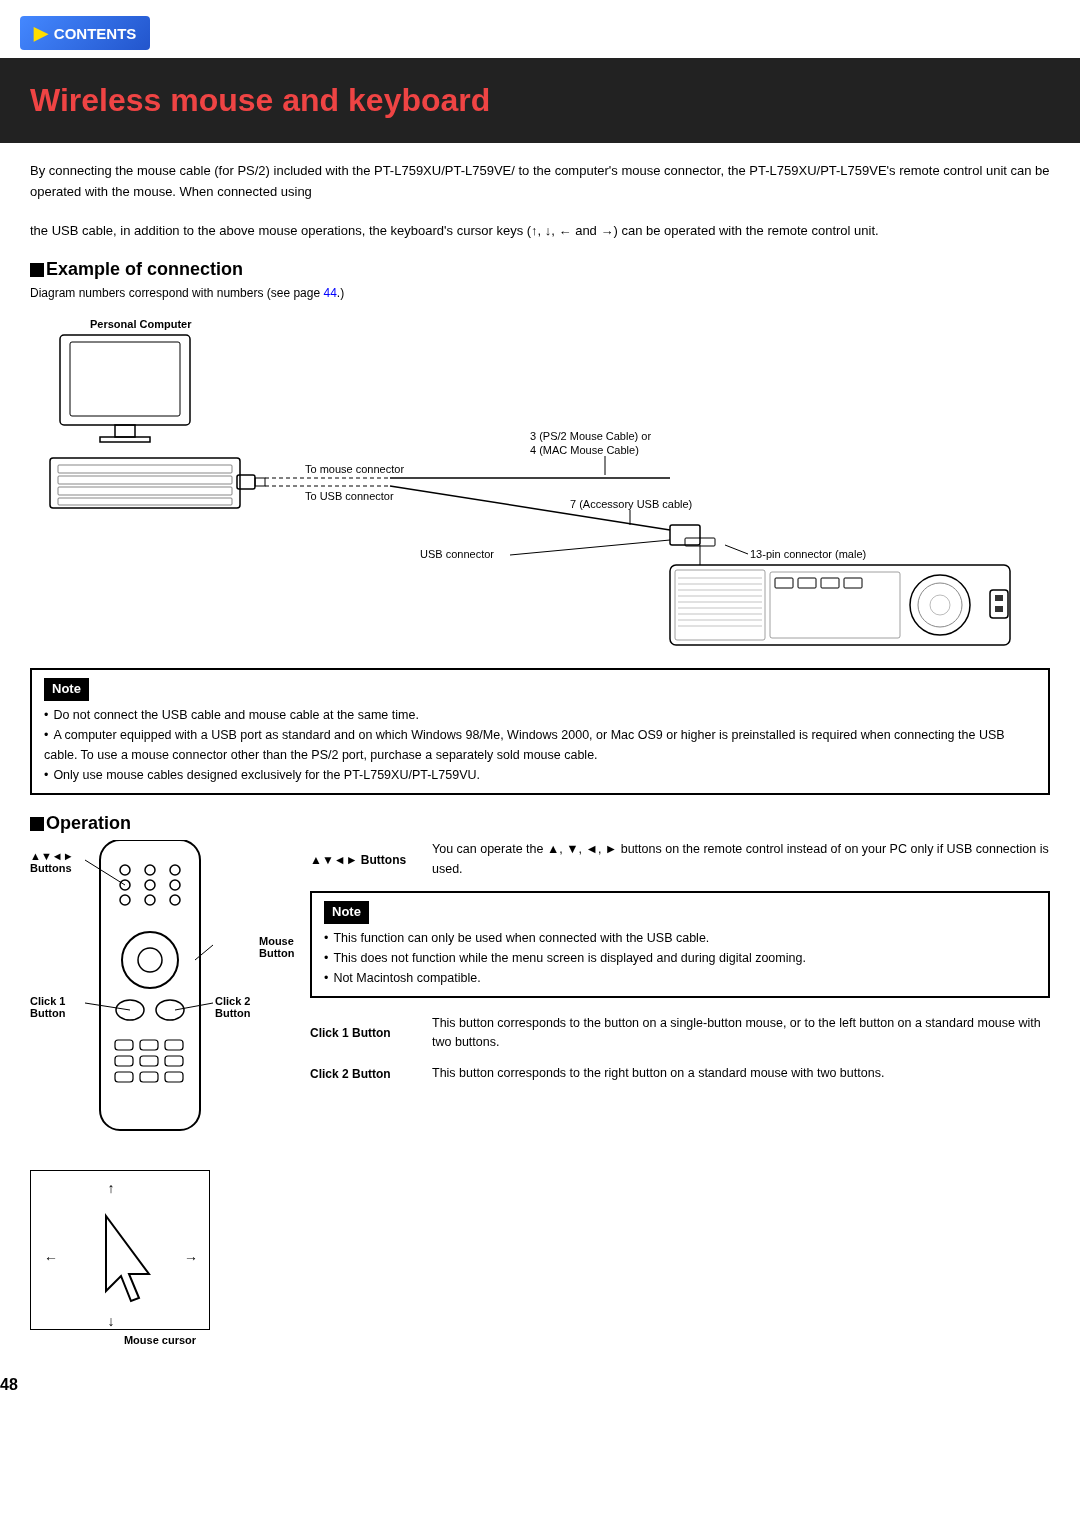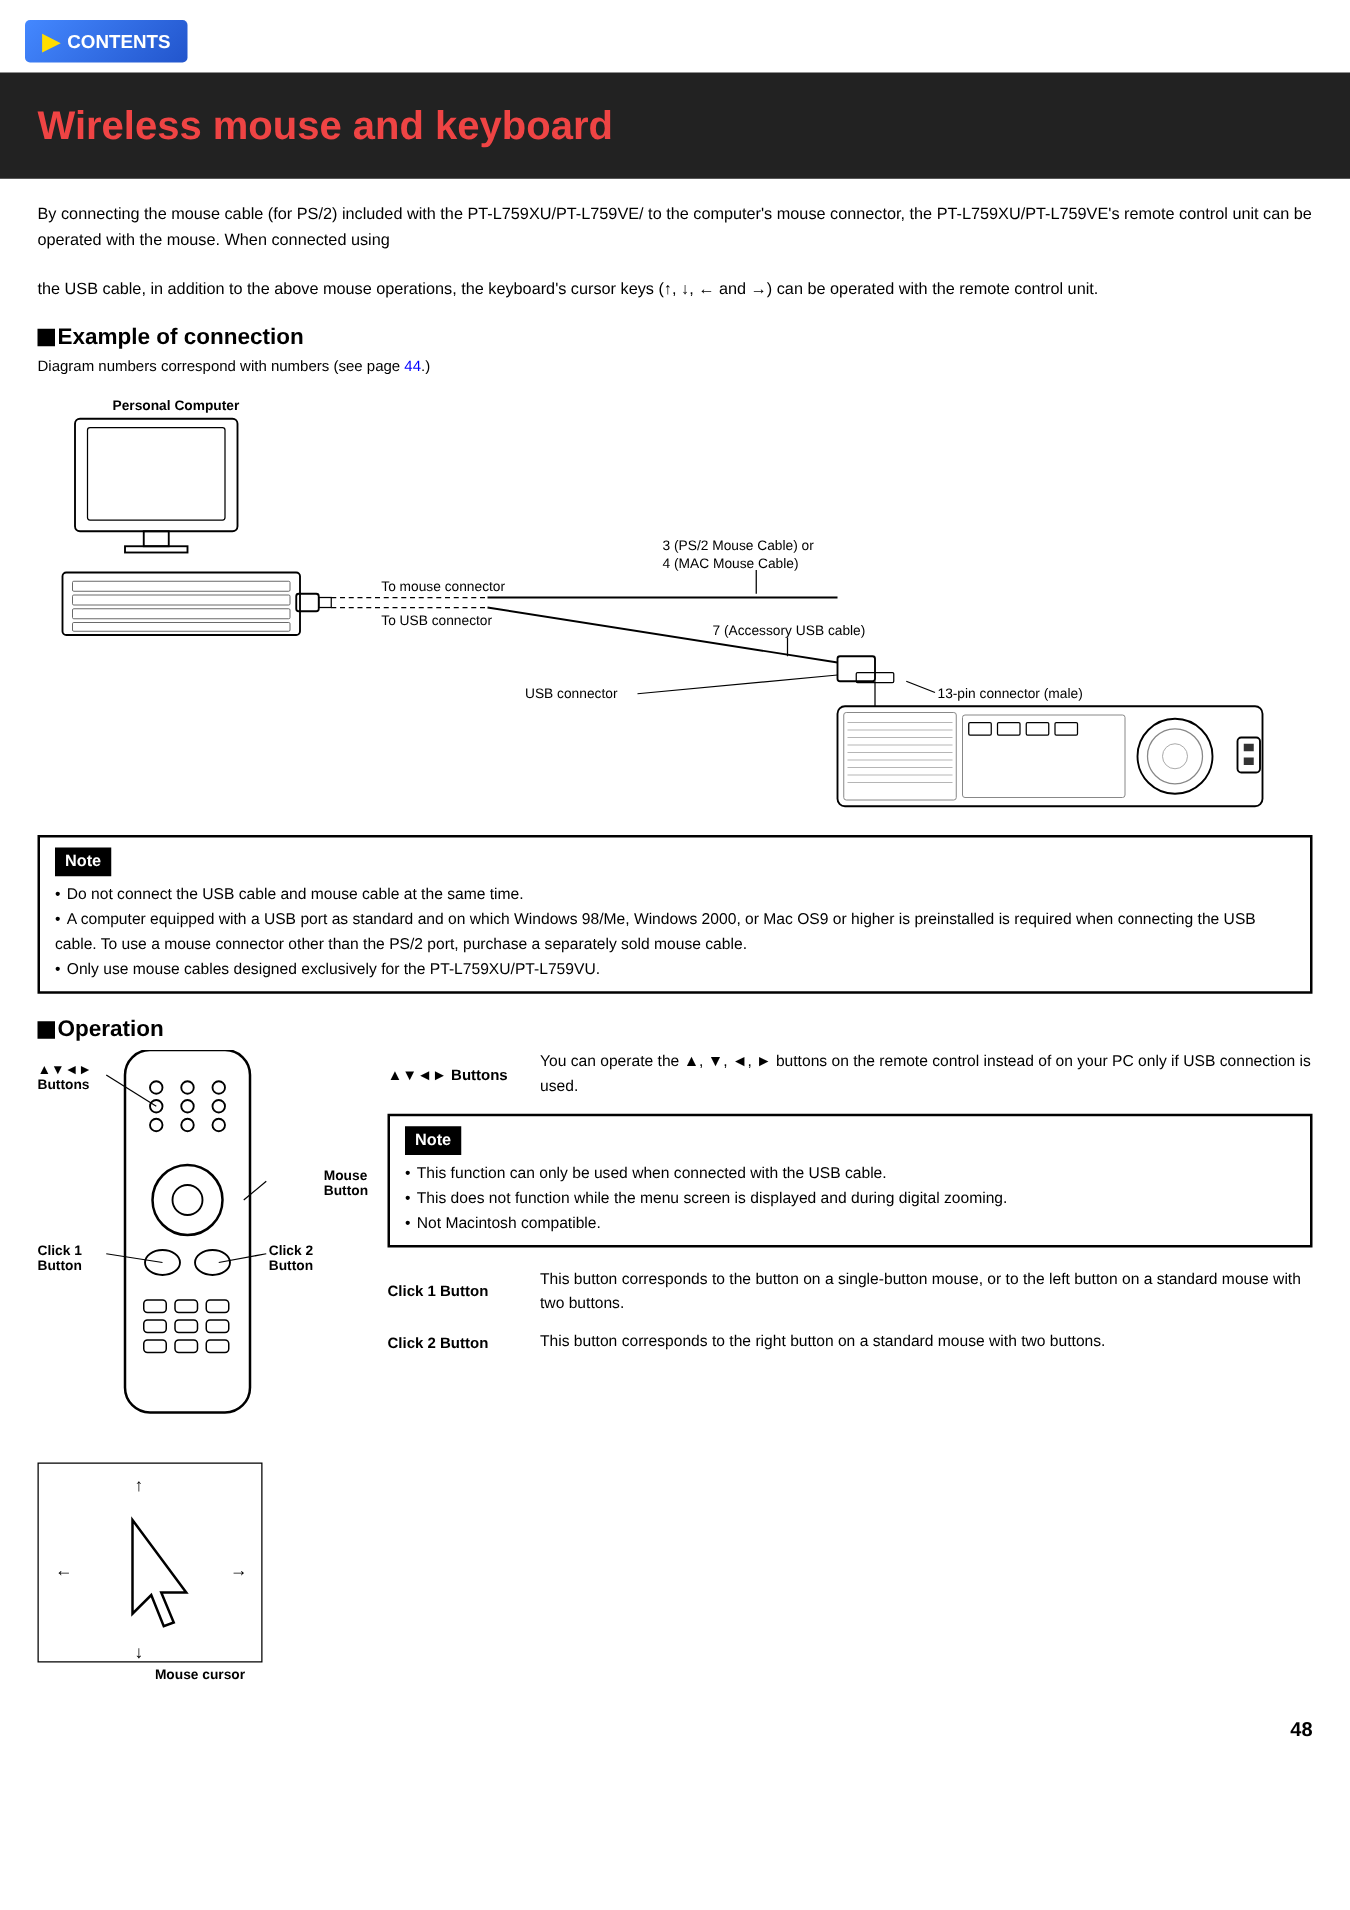--- a/index.html
+++ b/index.html
@@ -158,21 +158,20 @@
     }
     .cursor-label {
       font-size: 11px;
       font-weight: bold;
       text-align: center;
       margin-top: 4px;
     }
 
     
     .page-number {
-      text-align: right;
       font-size: 16px;
       font-weight: bold;
       padding: 10px 30px 10px 0;
     }
 
     
     .connection-diagram svg {
       width: 100%;
       height: 100%;
     }

